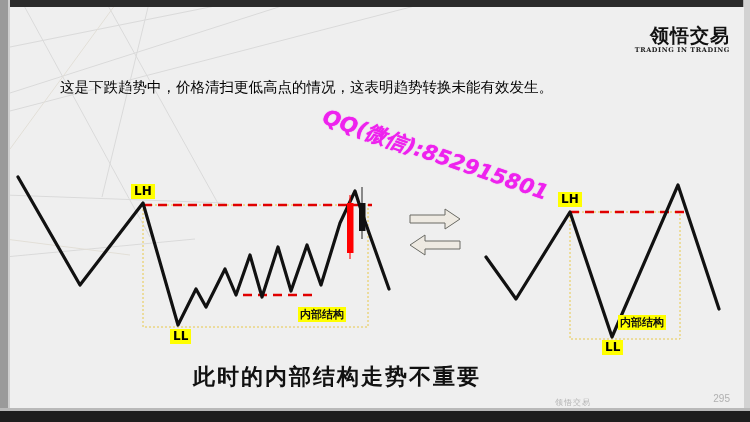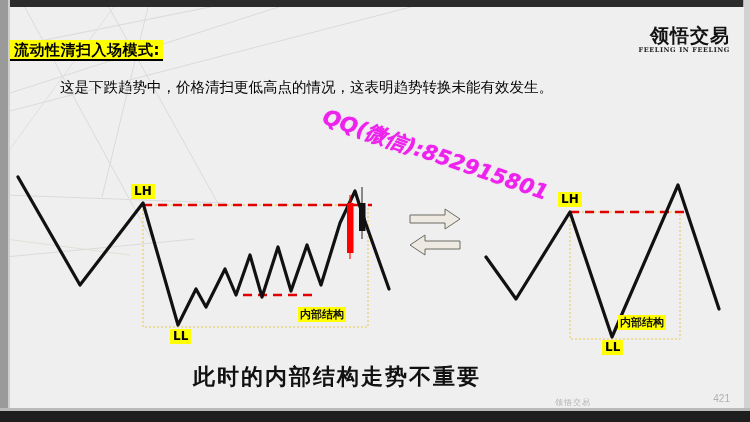--- a/index.html
+++ b/index.html
@@ -105,26 +105,25 @@
         <path d="M -5 188 L 215 196"></path>
         <path d="M -5 250 L 185 232"></path>
         <path d="M 0 40 L 230 -6"></path>
       </g>
       <g stroke="#d8d2c4" stroke-width="1" fill="none">
         <path d="M -5 232 L 120 248"></path>
         <path d="M 0 142 L 108 -6"></path>
       </g>
     </svg>
 
-    <div class="title-hl">流动性清扫入场模式:</div>
     <div class="body-line">这是下跌趋势中，价格清扫更低高点的情况，这表明趋势转换未能有效发生。</div>
 
     <div id="logo">
       <div class="cn">领悟交易</div>
-      <div class="en">FEELING IN FEELING</div>
+      <div class="en">TRADING IN TRADING</div>
     </div>
 
     <div id="contact">QQ(微信):852915801</div>
 
     <svg style="position:absolute;left:0;top:0;" width="734" height="401" viewBox="0 0 734 401">
 
       <g>
 
         <rect x="133" y="198" width="225" height="122" fill="none" stroke="#e8c84a" stroke-width="1" stroke-dasharray="2,2"></rect>
 
@@ -164,16 +163,16 @@
     <div class="tag" style="left:160px;top:322px;">LL</div>
     <div class="tag-cn" style="left:288px;top:300px;">内部结构</div>
 
     <div class="tag" style="left:548px;top:185px;">LH</div>
     <div class="tag" style="left:592px;top:333px;">LL</div>
     <div class="tag-cn" style="left:608px;top:308px;">内部结构</div>
 
     <div class="bottom-line">此时的内部结构走势不重要</div>
 
     <div id="footer-brand">领悟交易</div>
-    <div id="page-num">421</div>
+    <div id="page-num">295</div>
 
   </div>
 </div>
 
 </body></html>

